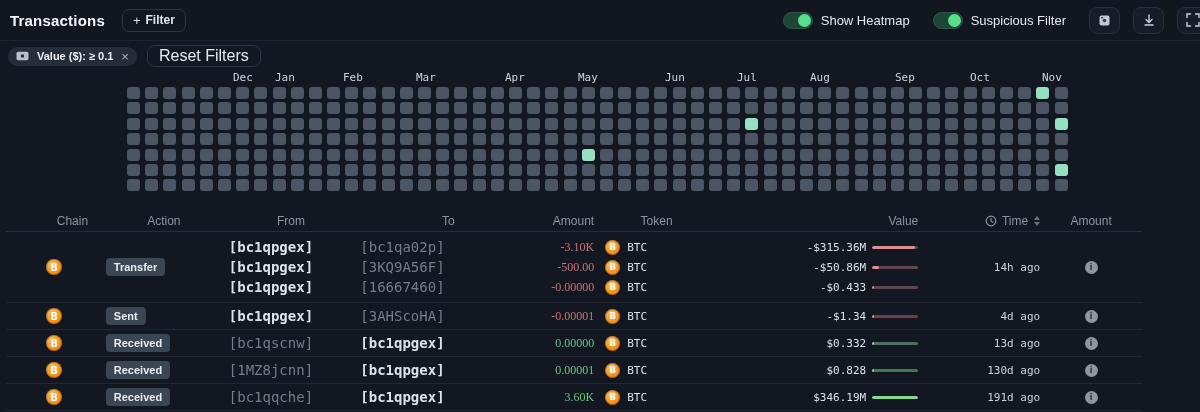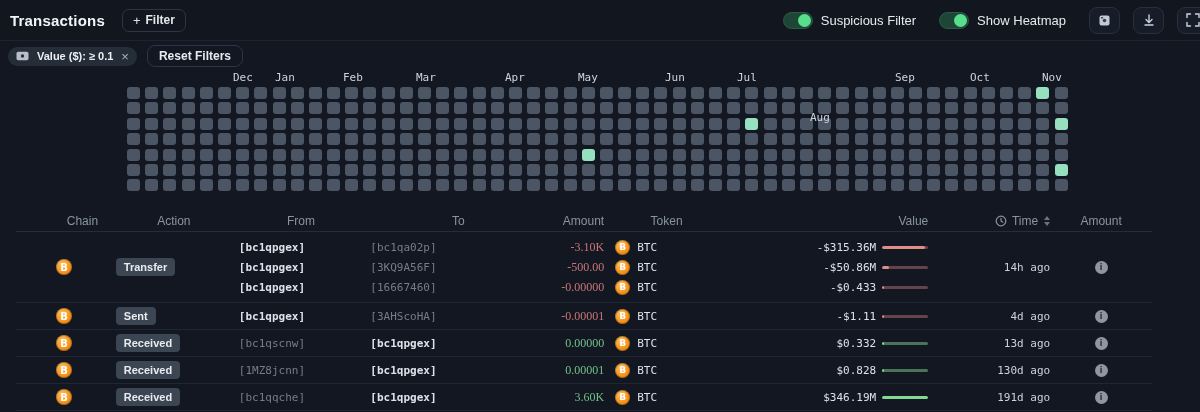--- a/index.html
+++ b/index.html
@@ -32,35 +32,35 @@
     background:#161d28; display:flex; align-items:center; justify-content:center; cursor:pointer; }
   .icon-btn svg { display:block; }
 
   
   .chips-row { position:absolute; top:45px; left:8px; display:flex; align-items:center; gap:10px; }
   .chip { display:flex; align-items:center; gap:8px; height:19px; padding:0 8px;
     background:#252d39; border-radius:10px; }
   .chip-label { font-size:11px; font-weight:700; color:#eceff3; }
   .chip-close { font-size:13px; color:#aab2bd; cursor:pointer; line-height:1; }
   .reset-btn { height:22px; padding:0 11px; border:1px solid #2d3644; border-radius:8px;
-    background:transparent; color:#e6eaef; font-size:12px; font-weight:700;
+    background:transparent; color:#e6eaef; font-size:16px; font-weight:400;
     cursor:pointer; font-family:inherit; }
 
   
   .heatmap { position:absolute; left:127px; top:71px; }
   .hm-months { position:relative; height:16px; }
   .hm-month { position:absolute; top:0; font-family:"DejaVu Sans Mono", monospace;
     font-size:11px; color:#cdd4dc; }
   .hm-grid { display:grid; grid-template-rows:repeat(7,12px); grid-auto-flow:column;
     grid-auto-columns:13px; column-gap:5.2px; row-gap:3.4px; }
   .hm-cell { width:13px; height:12px; border-radius:3px; background:#4c5563; }
   .hm-cell.hl { background:#96e0c0; }
 
   
-  .table { position:absolute; top:211px; left:16px; width:1136px; }
+  .table { position:absolute; top:211px; left:6px; width:1136px; }
   .thead { display:flex; height:21px; align-items:center; border-bottom:1px solid #242d3a;
     color:#8a93a1; font-size:12px; }
   .tx-row { display:flex; border-bottom:1px solid #1f2733; align-items:stretch; }
   .tx-row.multi { padding:5px 0; }
   .col { display:flex; flex-direction:column; justify-content:center; }
   .col-chain  { width:96px;  padding-left:40px; }
   .col-action { width:130px; padding-left:7px; }
   .col-from   { width:139px; padding-left:7px; }
   .col-to     { width:194px; padding-left:7px; }
   .col-amount { width:61px;  align-items:flex-end; }
@@ -68,21 +68,21 @@
   .col-value  { width:228px; padding-right:5px; align-items:flex-end; }
   .col-time   { width:124px; align-items:flex-end; }
   .col-details{ width:108px; align-items:center; }
   .thead .col { flex-direction:row; align-items:center; }
   .thead .col-amount, .thead .col-value, .thead .col-time { justify-content:flex-end; }
   .thead .col-details { justify-content:center; }
 
   .leg { display:flex; align-items:center; }
   .multi  .leg { height:20px; }
   .single .leg { height:26px; }
-  .addr { font-family:"DejaVu Sans Mono", monospace; font-size:11px; color:#747d89; cursor:pointer; }
+  .addr { font-family:"DejaVu Sans Mono", monospace; font-size:14px; color:#747d89; cursor:pointer; }
   .addr.main { color:#dde2e9; font-weight:700; }
   .amt { font-family:Liberation Serif, serif; font-size:12px; }
   .amt.neg { color:#c97676; }
   .amt.pos { color:#72c286; }
   .coin-icon { display:inline-flex; align-items:center; justify-content:center;
     border-radius:50%; color:#fff; font-weight:700; font-family:"DejaVu Sans", sans-serif;
     background:radial-gradient(circle at 35% 30%, #fdbd5c, #f7931a 58%, #dd7f10);
     box-shadow:inset 0 0 0 1px rgba(0,0,0,.25); }
   .chain-icon { width:16px; height:16px; font-size:10px; }
   .token-icon { width:15px; height:15px; font-size:9px; margin-right:7px; }
@@ -114,27 +114,27 @@
     <button class="btn-outline">
       <span class="plus-glyph">+</span>
       <span>Filter</span>
     </button>
   </div>
   <div class="topbar-right">
     <div class="toggle-group">
       <span class="toggle">
           <span class="knob"></span>
         </span>
-      <span class="toggle-label">Suspicious Filter</span>
+      <span class="toggle-label">Show Heatmap</span>
     </div>
     <div class="toggle-group">
       <span class="toggle">
           <span class="knob"></span>
         </span>
-      <span class="toggle-label">Show Heatmap</span>
+      <span class="toggle-label">Suspicious Filter</span>
     </div>
     <button class="icon-btn">
       <svg width="13" height="13" viewBox="0 0 13 13">
         <rect x="1.5" y="1.5" width="10" height="10" rx="2" fill="#c3cad3"></rect>
         <circle cx="6.5" cy="6.5" r="1.8" fill="#39414d"></circle>
         <rect x="3" y="3" width="2.2" height="1.6" rx="0.5" fill="#39414d"></rect>
       </svg>
     </button>
     <button class="icon-btn">
       <svg width="14" height="14" viewBox="0 0 14 14" fill="none" stroke="#ccd2d9" stroke-width="1.4" stroke-linecap="round">
@@ -169,21 +169,21 @@
 <div class="heatmap">
   <div class="hm-months" id="hm-months">
       <span class="hm-month" style="left: 70px; padding-left: 36px;">Dec</span>
       <span class="hm-month" style="left: 148px;">Jan</span>
       <span class="hm-month" style="left: 216px;">Feb</span>
       <span class="hm-month" style="left: 289px;">Mar</span>
       <span class="hm-month" style="left: 378px;">Apr</span>
       <span class="hm-month" style="left: 451px;">May</span>
       <span class="hm-month" style="left: 538px;">Jun</span>
       <span class="hm-month" style="left: 610px;">Jul</span>
-      <span class="hm-month" style="left: 683px; margin-top: 40px;">Aug</span>
+      <span class="hm-month" style="left: 683px;">Aug</span>
       <span class="hm-month" style="left: 768px;">Sep</span>
       <span class="hm-month" style="left: 843px;">Oct</span>
       <span class="hm-month" style="left: 915px;">Nov</span>
     </div>
   <div class="hm-grid" id="hm-grid">
       <div class="hm-cell"></div>
       <div class="hm-cell"></div>
       <div class="hm-cell"></div>
       <div class="hm-cell"></div>
       <div class="hm-cell"></div>
@@ -652,21 +652,21 @@
           <span class="leg amt neg">-0.00001</span>
         </div>
     <div class="col col-token stack">
           <span class="leg token">
             <span class="coin-icon token-icon">B</span>
             <span class="token-label">BTC</span>
           </span>
         </div>
     <div class="col col-value stack">
           <span class="leg val">
-            <span class="val-text">-$1.11</span>
+            <span class="val-text">-$1.34</span>
             <span class="bar neg">
               <span class="bar-fill" style="width: 3%;"></span>
             </span>
           </span>
         </div>
     <div class="col col-time">
       <span class="time-text">4d ago</span>
     </div>
     <div class="col col-details">
       <span class="details-icon">i</span>

